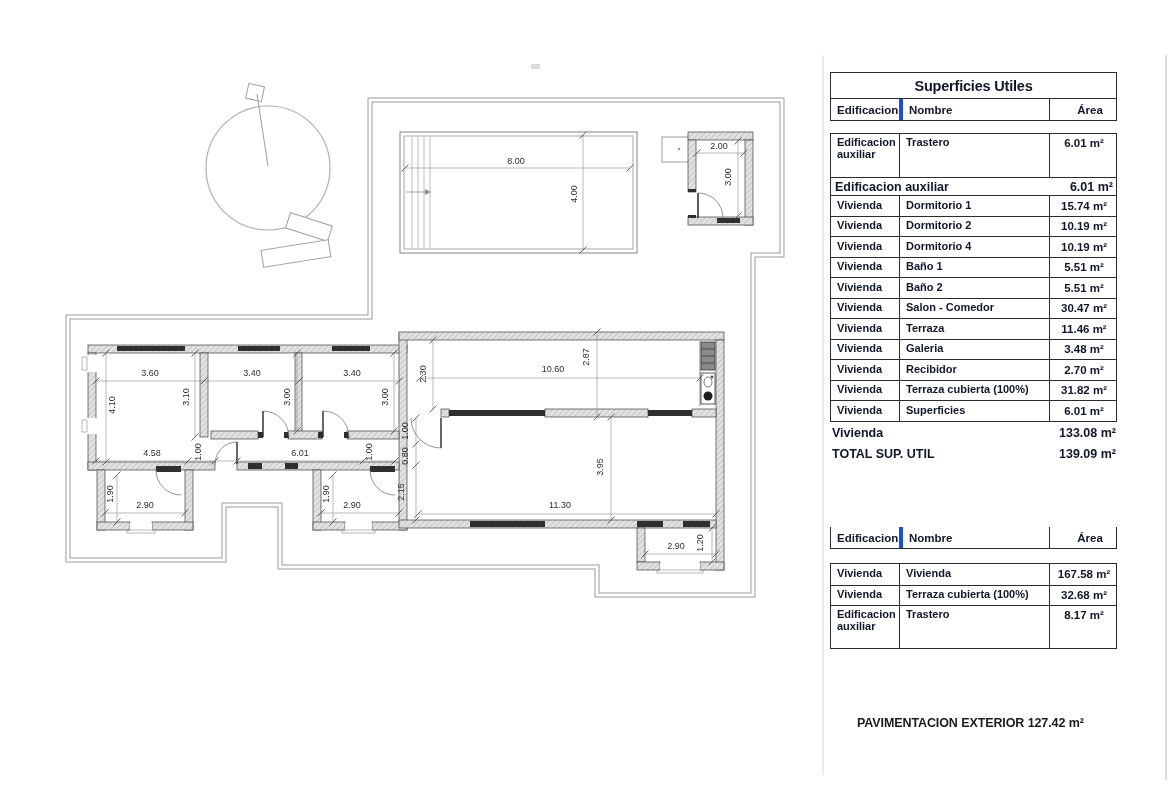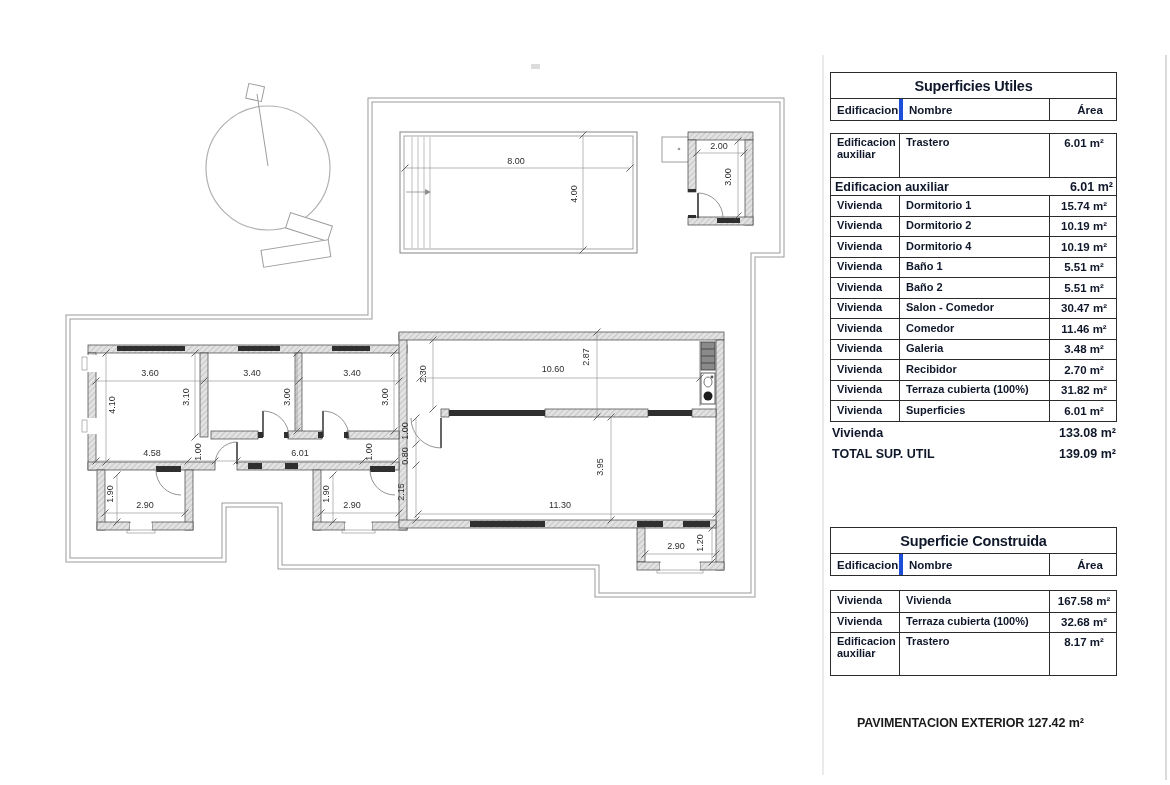--- a/index.html
+++ b/index.html
@@ -337,21 +337,21 @@
         <div>Baño 2</div>
         <div>5.51 m²</div>
       </div>
       <div class="row3">
         <div>Vivienda</div>
         <div>Salon - Comedor</div>
         <div>30.47 m²</div>
       </div>
       <div class="row3">
         <div>Vivienda</div>
-        <div>Comedor</div>
+        <div>Terraza</div>
         <div>11.46 m²</div>
       </div>
       <div class="row3">
         <div>Vivienda</div>
         <div>Galeria</div>
         <div>3.48 m²</div>
       </div>
       <div class="row3">
         <div>Vivienda</div>
         <div>Recibidor</div>
@@ -374,21 +374,20 @@
         <span>133.08 m²</span>
       </div>
       <div class="rowtot">
         <span>TOTAL SUP. UTIL</span>
         <span>139.09 m²</span>
       </div>
     </div>
 </div>
 
 <div class="tbl" id="tbl-construida" style="left:830px;top:527px;">
-  <div class="titlebox">Superficie Construida</div>
   <div class="hdr">
     <div>Edificacion</div>
     <div>Nombre</div>
     <div>Área</div>
   </div>
   <div class="gap" style="height:14px;"></div>
   <div class="block">
       <div class="row3">
         <div>Vivienda</div>
         <div>Vivienda</div>

